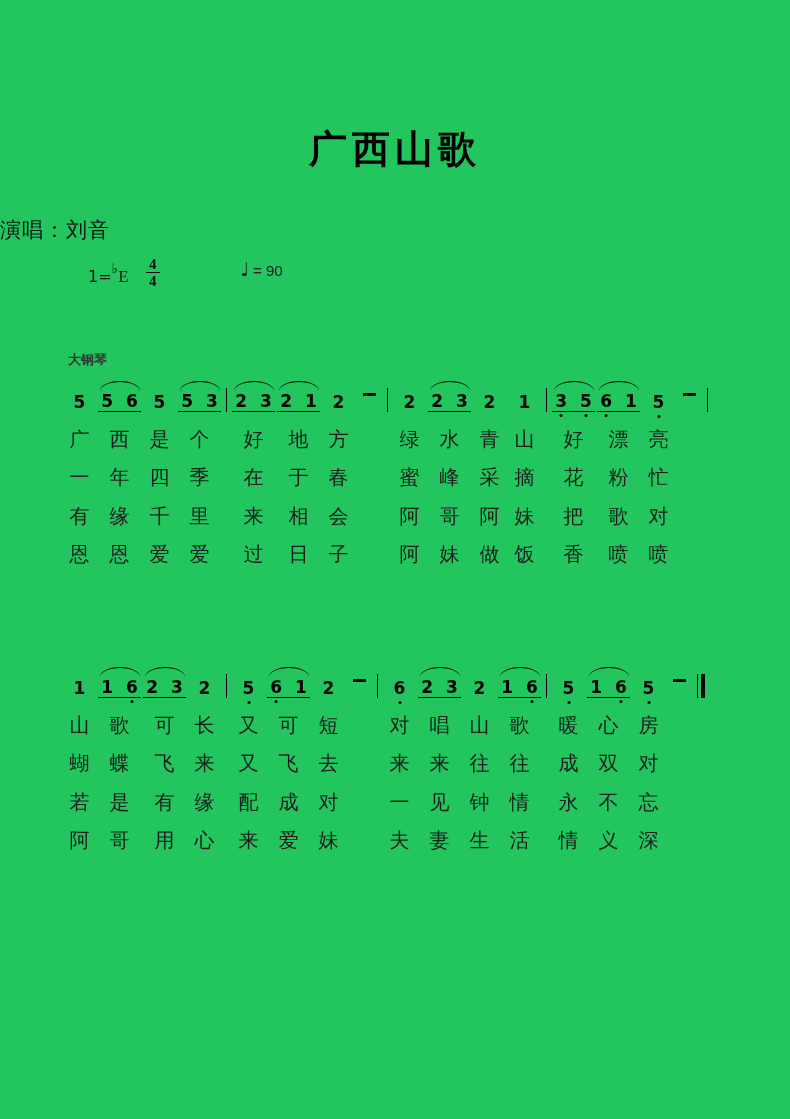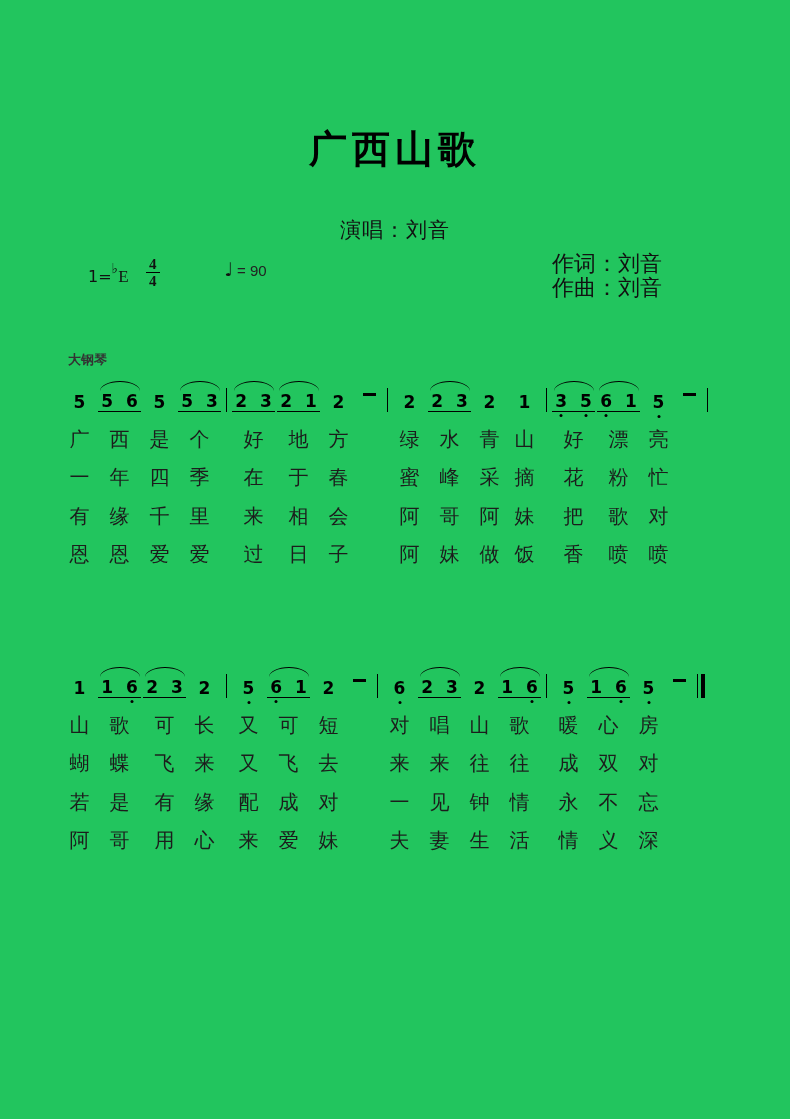--- a/index.html
+++ b/index.html
@@ -13,39 +13,39 @@
     color:#111;
   }
   .title{
     position:absolute;top:124px;left:0;right:0;
     margin:0;text-align:center;
     font-size:38px;font-weight:600;letter-spacing:5px;
     color:#000;
   }
   .performer{
     position:absolute;top:216px;left:0;right:0;
-    text-align:center;font-size:21px;letter-spacing:1px;
+    text-align:left;font-size:21px;letter-spacing:1px;
   }
   
   .keysig{
     position:absolute;left:88px;top:262px;
     font-size:17px;font-weight:normal;white-space:nowrap;
   }
   .key-one{font-family:"DejaVu Sans",sans-serif;font-size:16px;}
   .flat{font-family:"DejaVu Sans",sans-serif;font-size:14px;position:relative;top:-2px;}
   .key-note{font-size:17px;}
   .timesig{
     position:absolute;left:146px;top:256px;
     display:inline-flex;flex-direction:column;align-items:center;
     font-size:15px;font-weight:bold;line-height:16px;
   }
   .ts-top{border-bottom:1.5px solid #000;padding:0 3px;}
   .ts-bottom{padding:0 3px;}
   .tempo{
-    position:absolute;left:224px;top:258px;
+    position:absolute;left:240px;top:258px;
     white-space:nowrap;
   }
   .tempo-note{font-family:"DejaVu Sans",sans-serif;font-size:19px;}
   .tempo-val{font-family:"Liberation Sans","DejaVu Sans",sans-serif;font-size:15px;color:#222;}
   .credits{
     position:absolute;left:552px;top:252px;
     font-size:22px;line-height:24px;white-space:nowrap;
   }
   .instrument{
     position:absolute;left:68px;top:351px;
@@ -111,24 +111,20 @@
 
   <div class="keysig"><span class="key-one">1=</span><sup class="flat">♭</sup><span class="key-note">E</span></div>
 
   <div class="timesig">
     <span class="ts-top">4</span>
     <span class="ts-bottom">4</span>
   </div>
 
   <div class="tempo"><span class="tempo-note">♩</span> <span class="tempo-val">= 90</span></div>
 
-  <div class="credits">
-    <div>作词：刘音</div>
-    <div>作曲：刘音</div>
-  </div>
 
   <div class="instrument">大钢琴</div>
 
   <div class="system" id="system-0" style="top:374px">
       <div class="col note-col">
         <div class="note-area">
           <div class="digits">
             <span class="digit">5</span>
           </div>
         </div>

